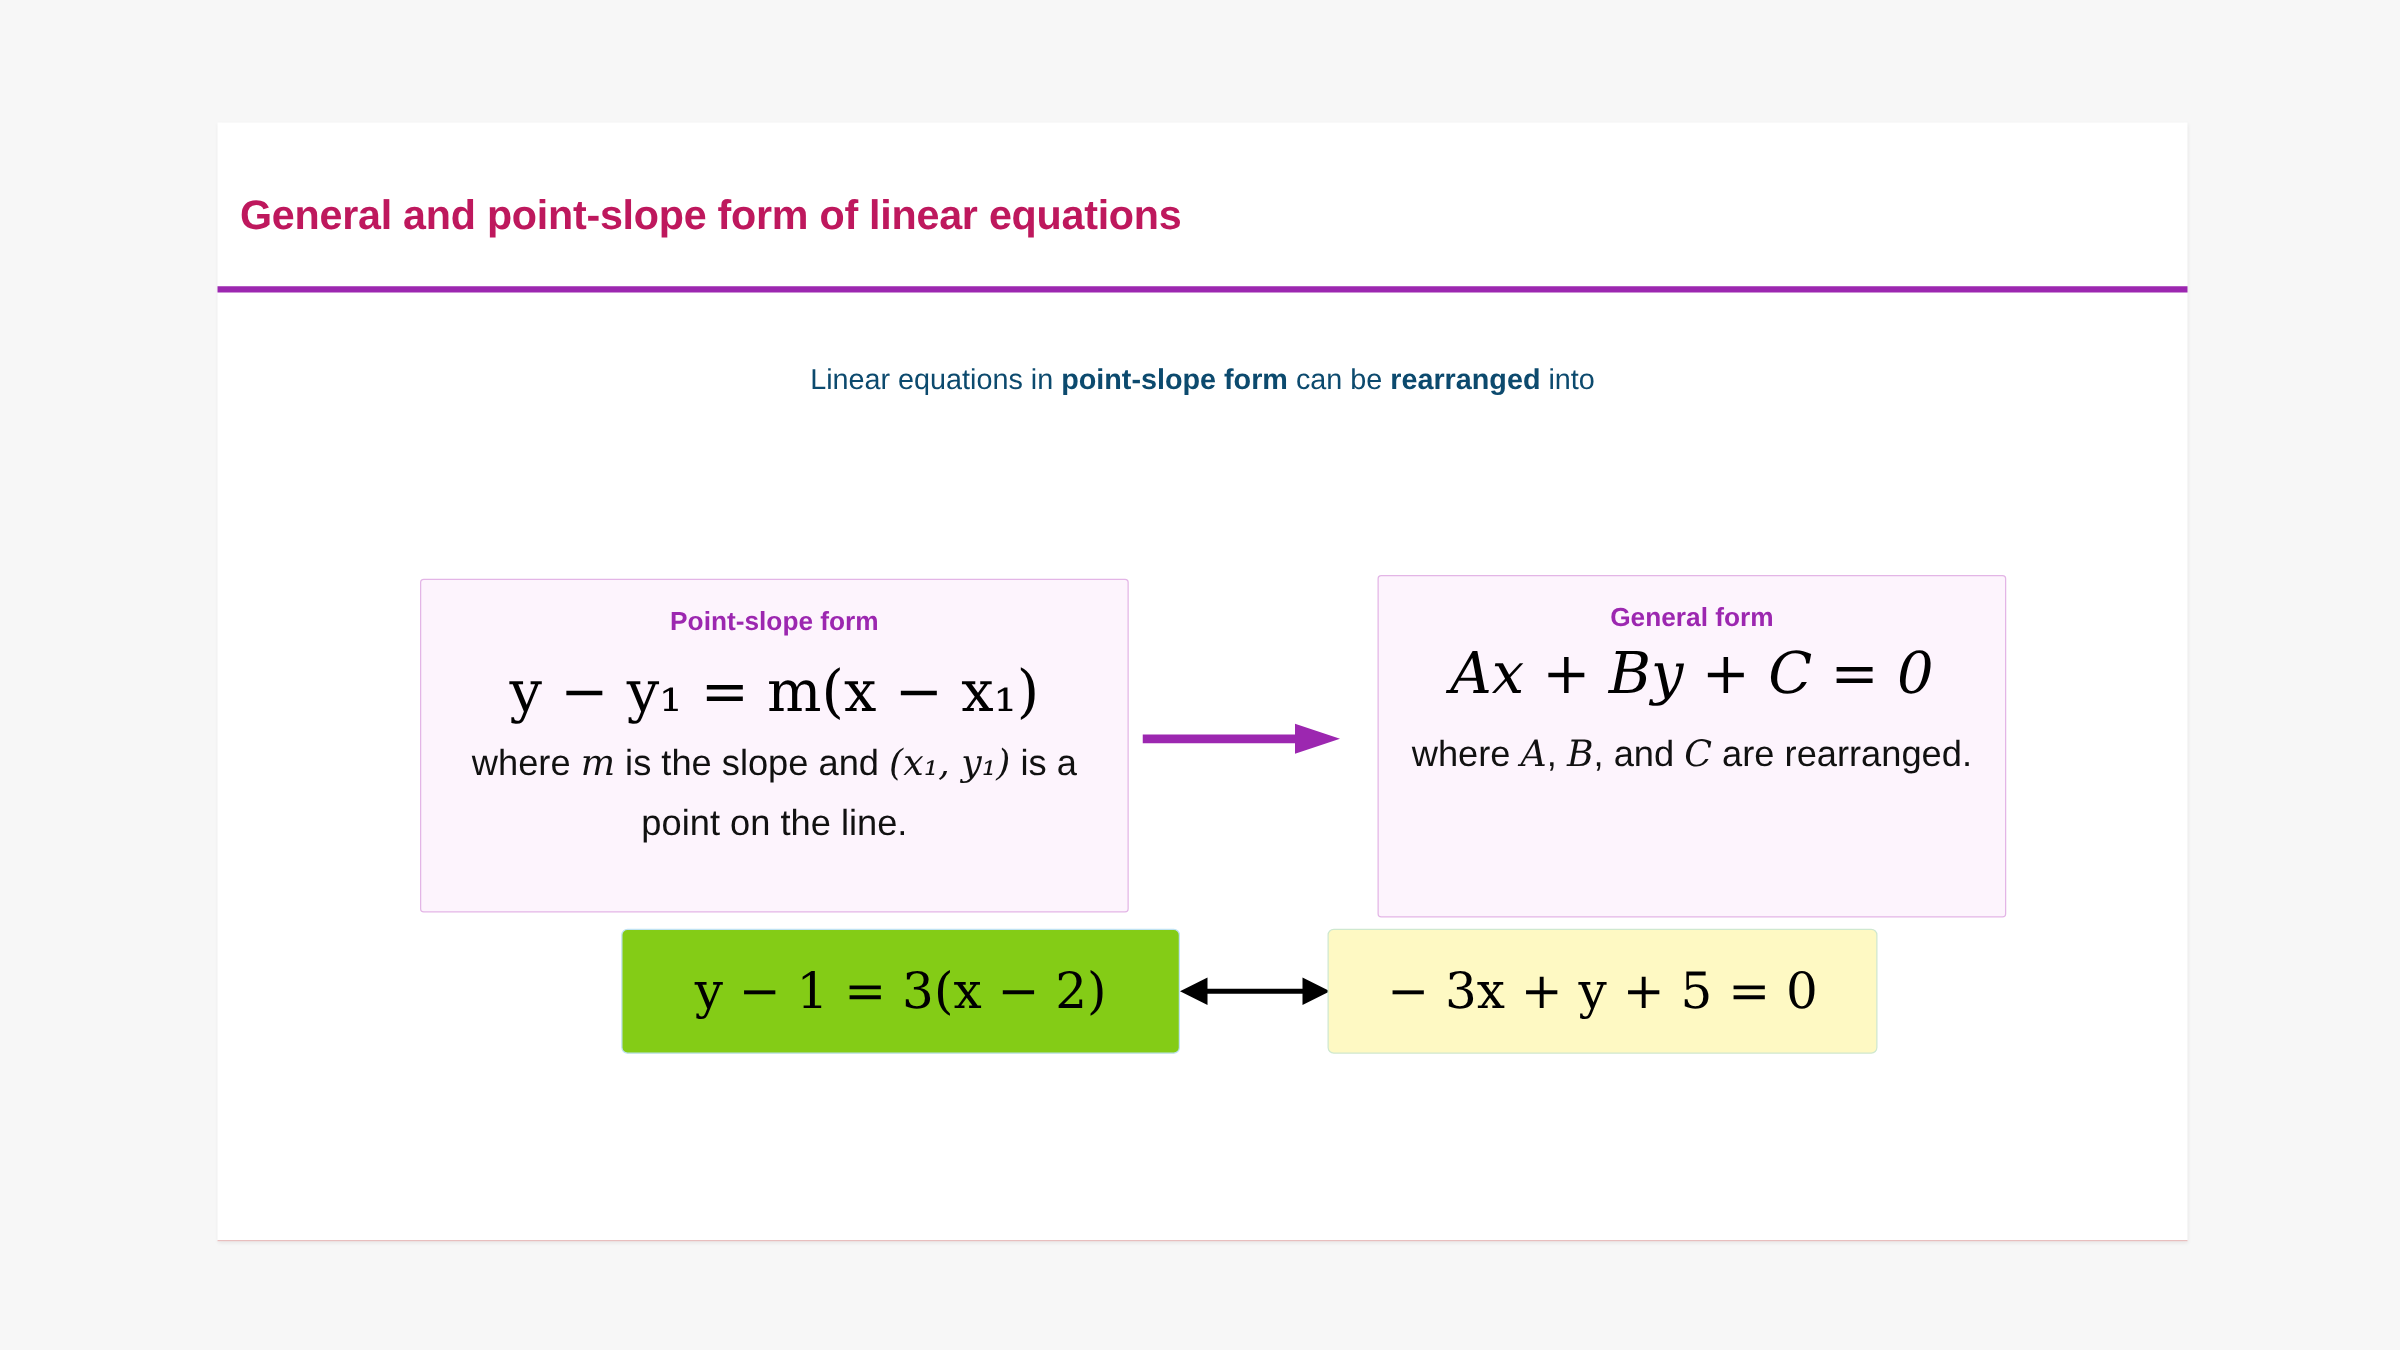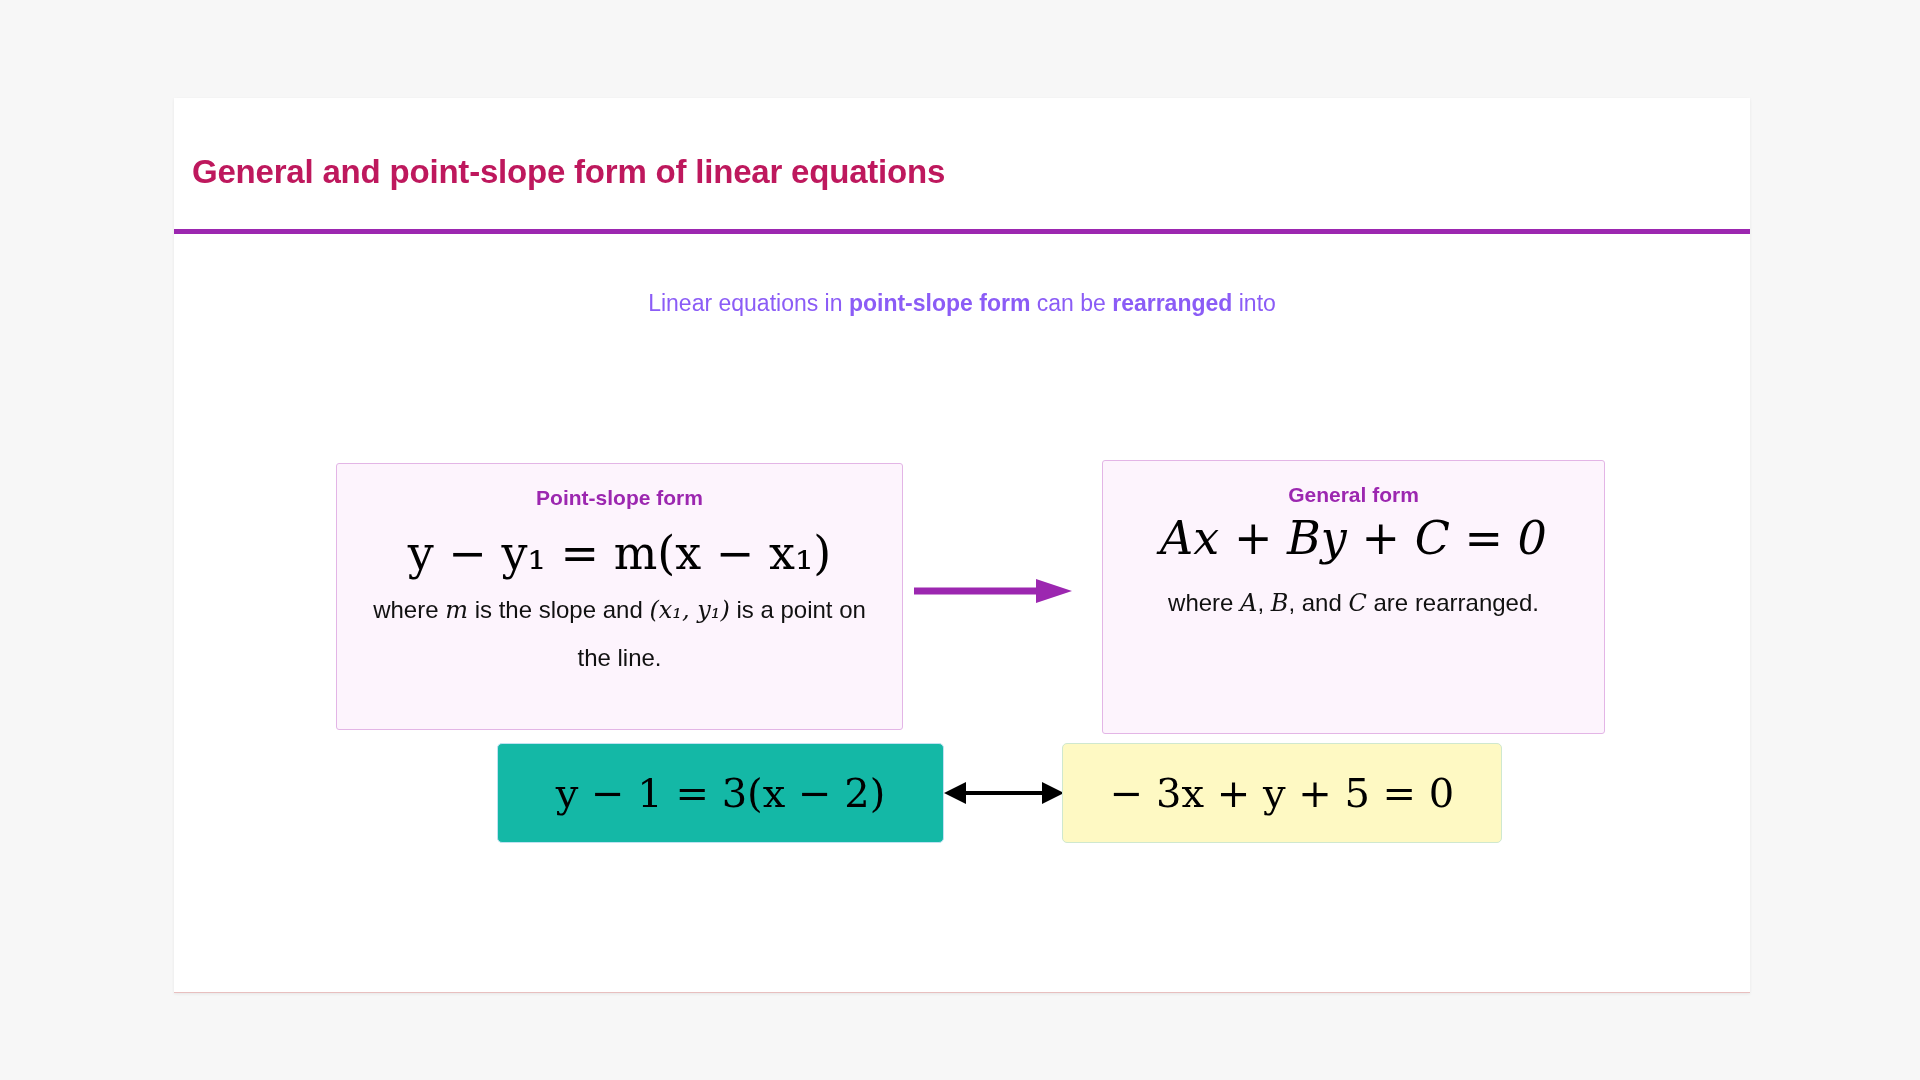--- a/index.html
+++ b/index.html
@@ -42,21 +42,21 @@
     height: 5px;
     background: #9c27b0;
   }
   .intro {
     position: absolute;
     left: 0;
     top: 175px;
     width: 1576px;
     text-align: center;
     font-size: 23px;
-    color: #8b5cf6;
+    color: #0c4a6e;
     line-height: 60px;
   }
   .intro b { font-weight: bold; }
 
   .form-box {
     position: absolute;
     box-sizing: border-box;
     border: 1px solid #e3b5e6;
     background: #fdf4fd;
     border-radius: 3px;
@@ -89,21 +89,21 @@
     font-style: italic;
   }
   .big-eq {
     font-size: 46px;
     line-height: 1.0;
     margin-top: 20px;
     white-space: nowrap;
   }
   #general-box .big-eq { margin-top: 8px; font-style: italic; }
   .note {
-    font-size: 24px;
+    font-size: 29px;
     color: #111111;
     line-height: 48px;
     margin-top: 10px;
     padding: 0 18px;
   }
   #general-box .note { margin-top: 18px; }
 
   .arrow-main {
     position: absolute;
     left: 740px;
@@ -120,21 +120,21 @@
     display: flex;
     align-items: center;
     justify-content: center;
   }
   #example-left {
     left: 323px;
     top: 645px;
     width: 447px;
     height: 100px;
     border: 1px solid #bfe2f2;
-    background: #14b8a6;
+    background: #84cc16;
   }
   #example-right {
     left: 888px;
     top: 645px;
     width: 440px;
     height: 100px;
     border: 1px solid #cfe8cf;
     background: #fef9c3;
   }
   .example-eq {

